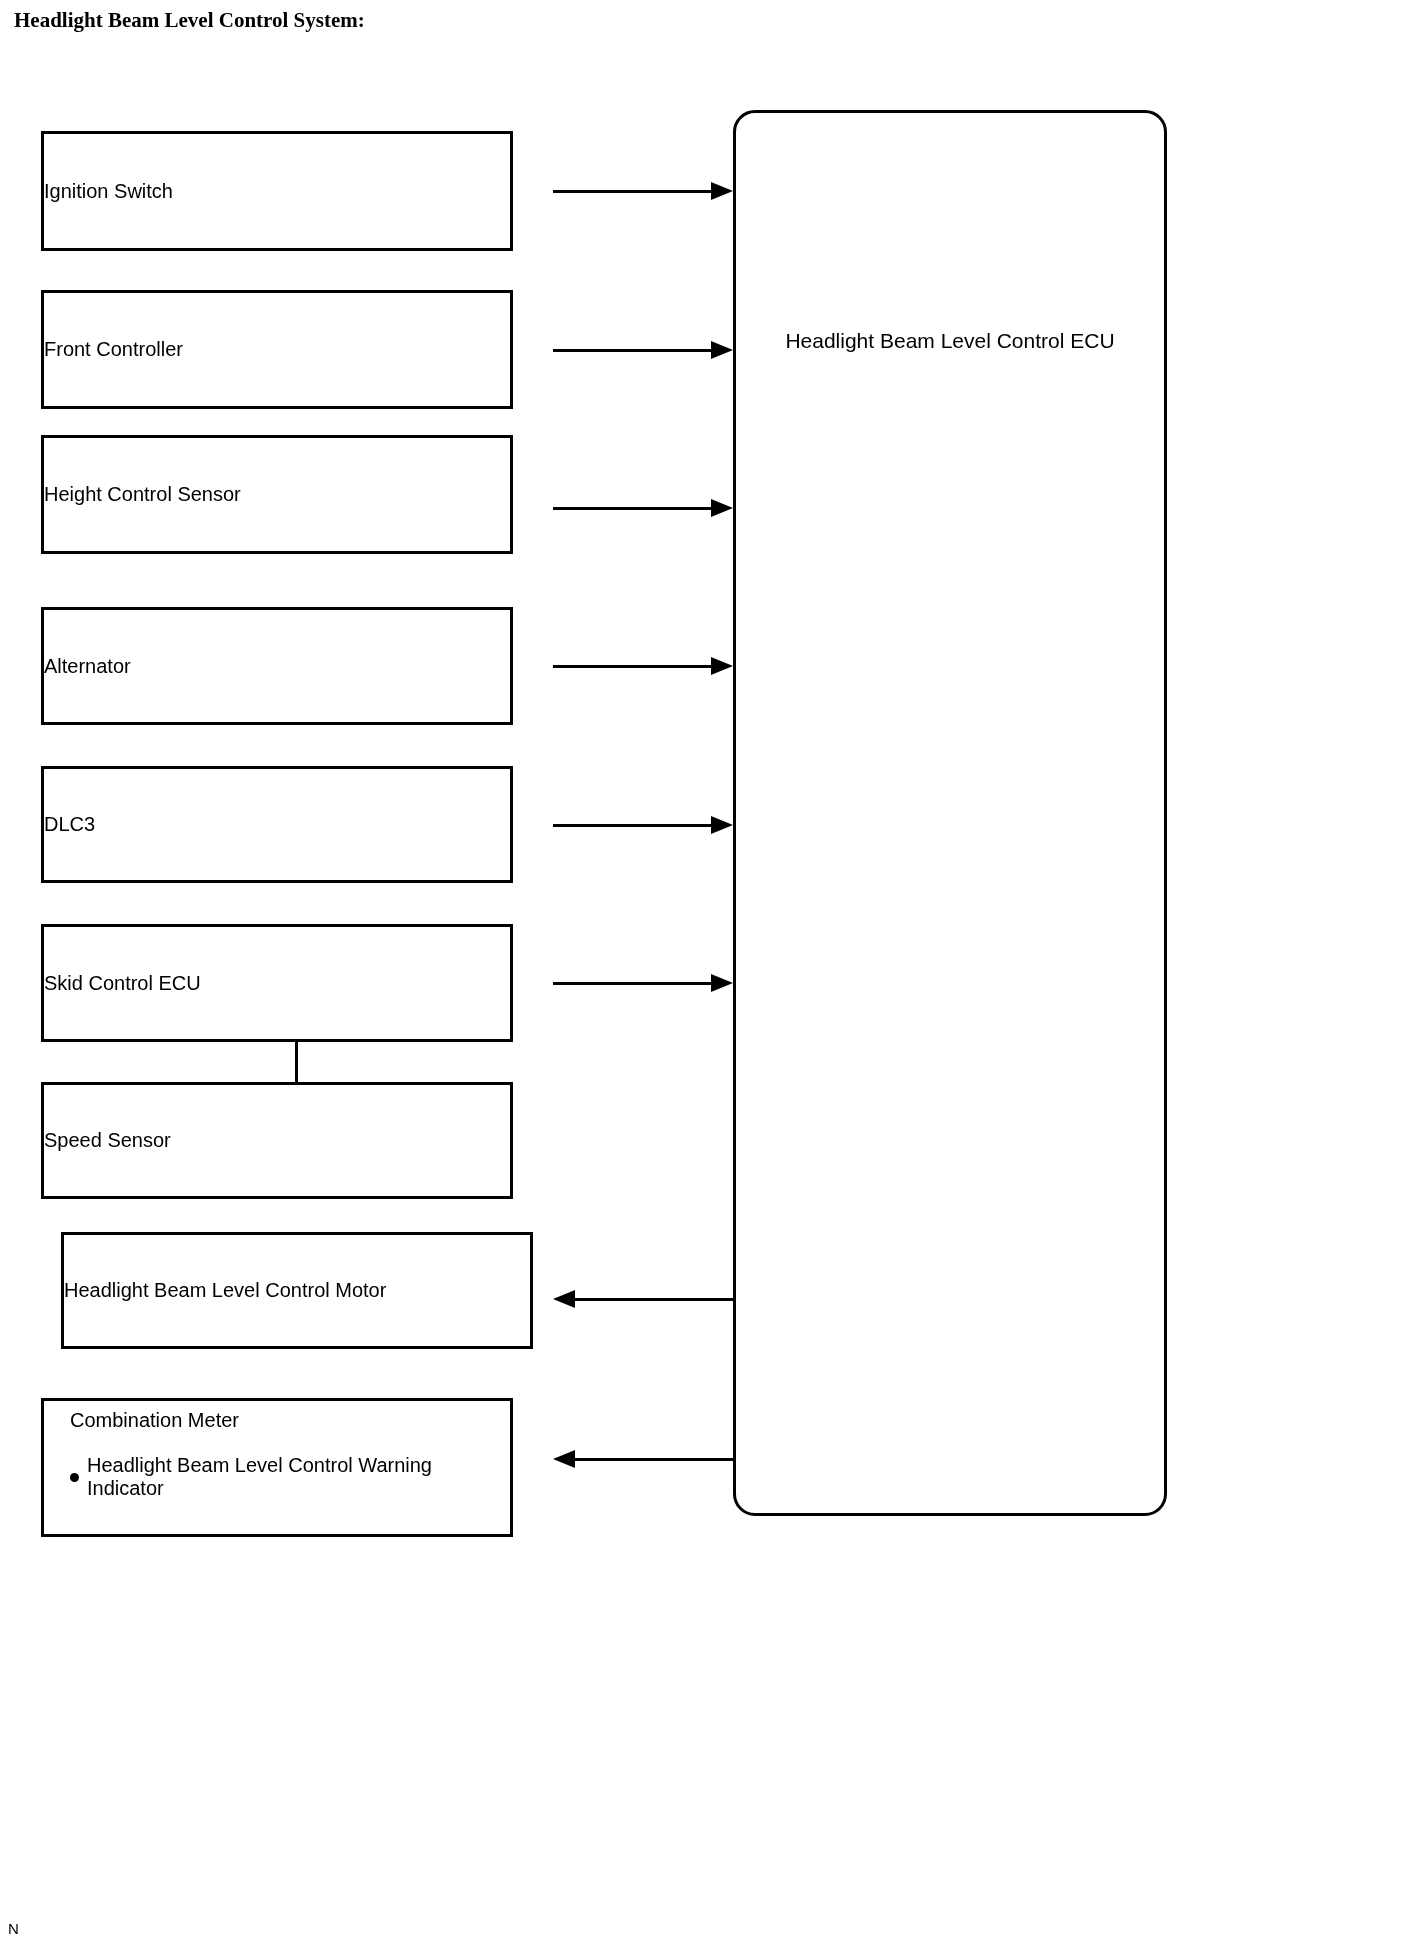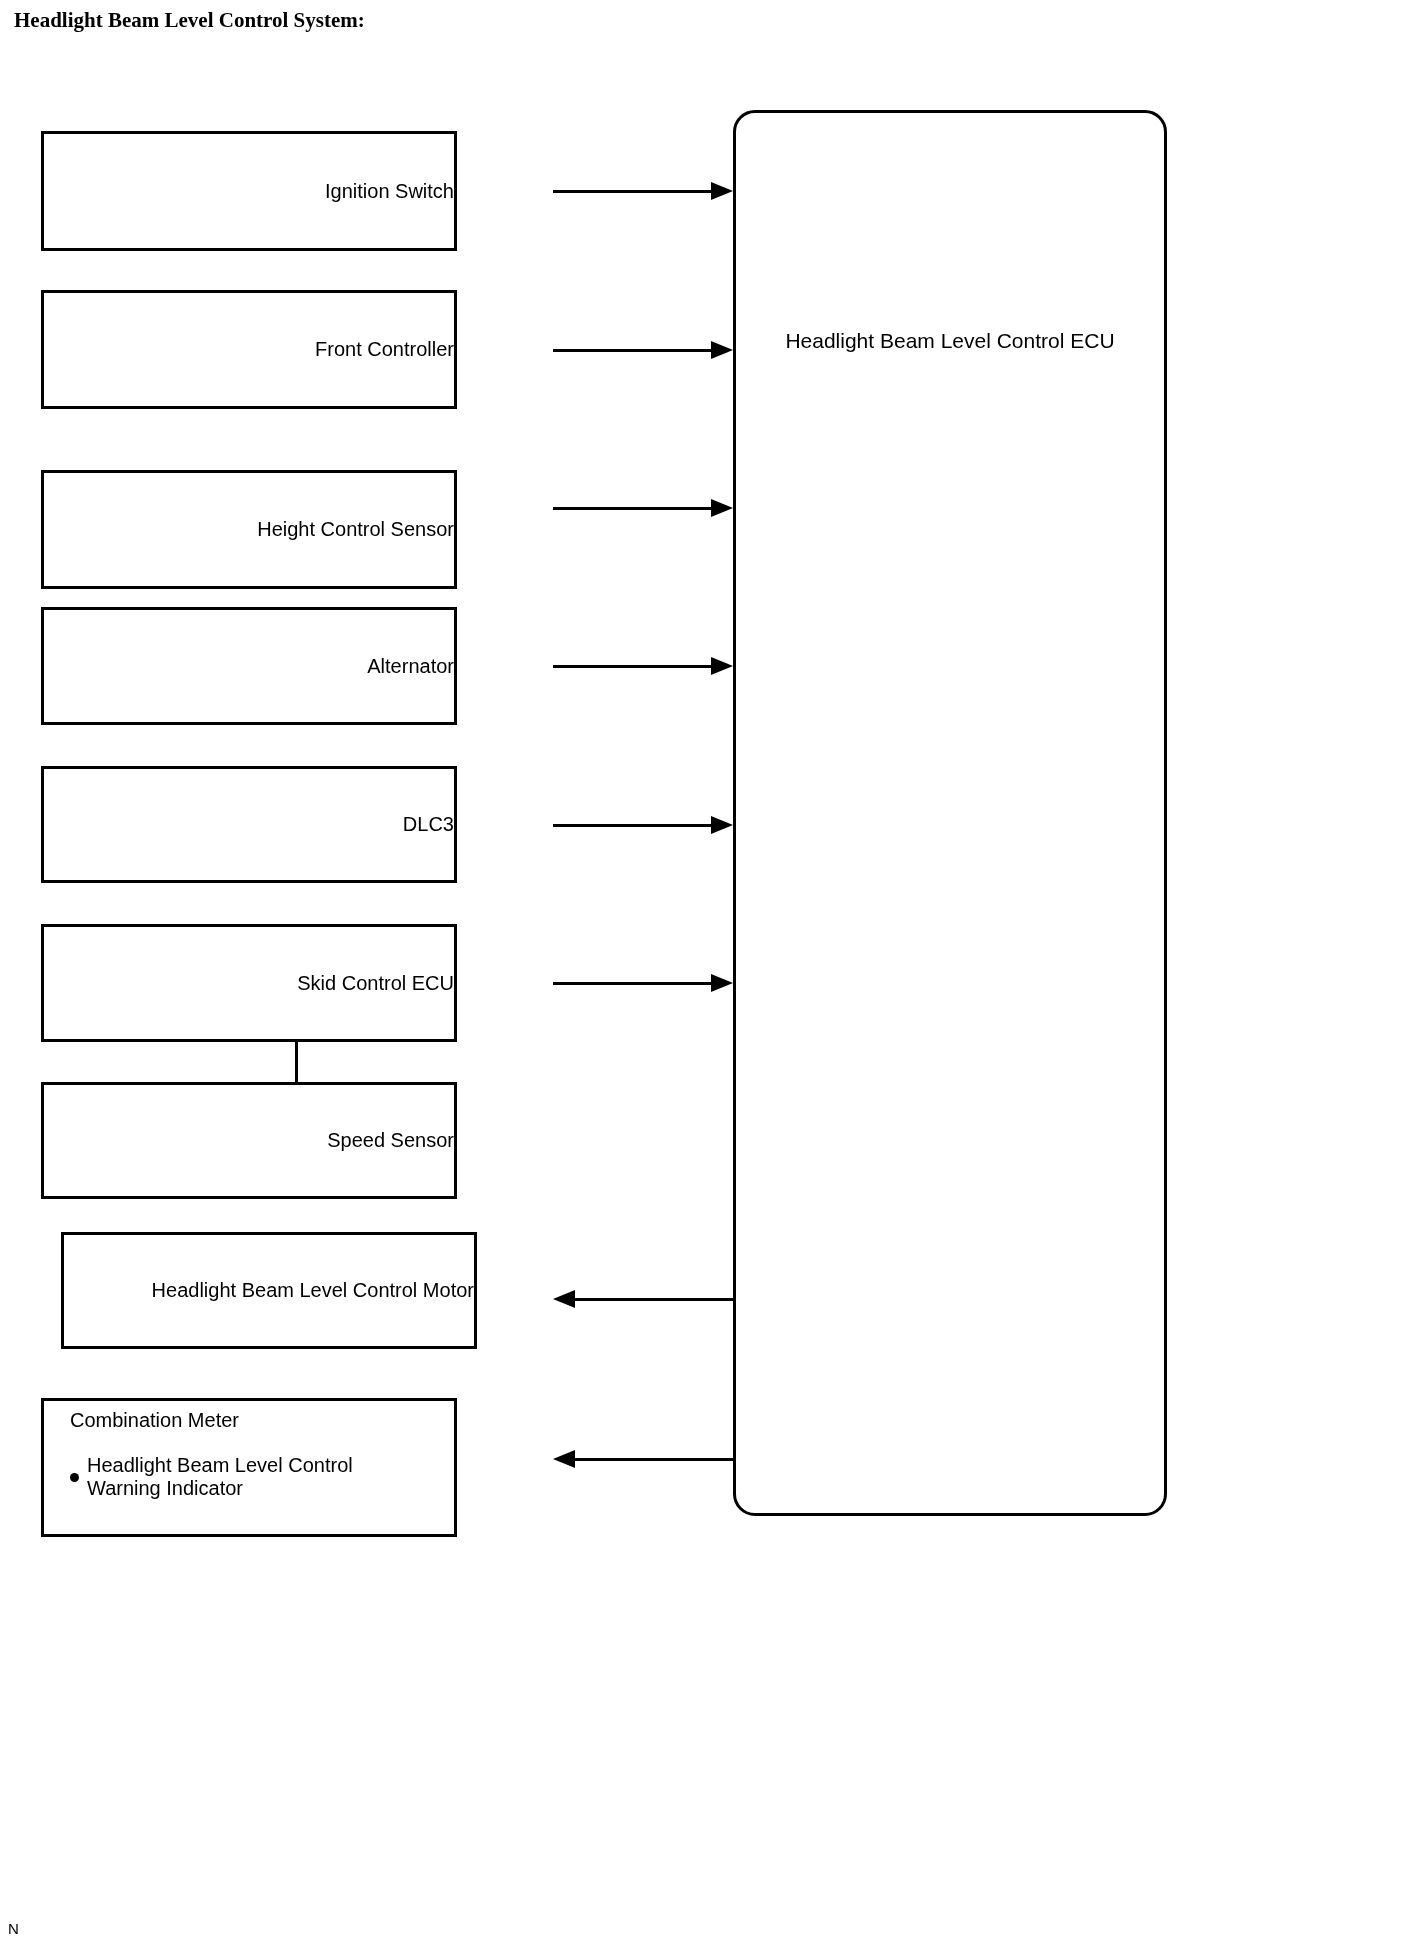--- a/index.html
+++ b/index.html
@@ -28,33 +28,33 @@
   .footnote {
     position: absolute;
     left: 8px;
     top: 1920px;
     font-size: 15px;
   }
   
   .box {
     position: absolute;
     left: 41px;
-    width: 416px;
+    width: 472px;
     height: 119px;
     border: 3px solid #000;
     box-sizing: border-box;
     display: flex;
     align-items: center;
-    justify-content: flex-end;
+    justify-content: flex-start;
     font-size: 20px;
     background: #fff;
   }
   .b1 { top: 131px; height: 120px; }
   .b2 { top: 290px; }
-  .b3 { top: 470px; }
+  .b3 { top: 435px; }
   .b4 { top: 607px; height: 118px; }
   .b5 { top: 766px; height: 117px; }
   .b6 { top: 924px; height: 118px; }
   .b7 { top: 1082px; height: 117px; }
   .b8 { top: 1232px; height: 117px; margin-left: 20px; }
   
   .b9 {
     top: 1398px;
     height: 139px;
     display: block;

